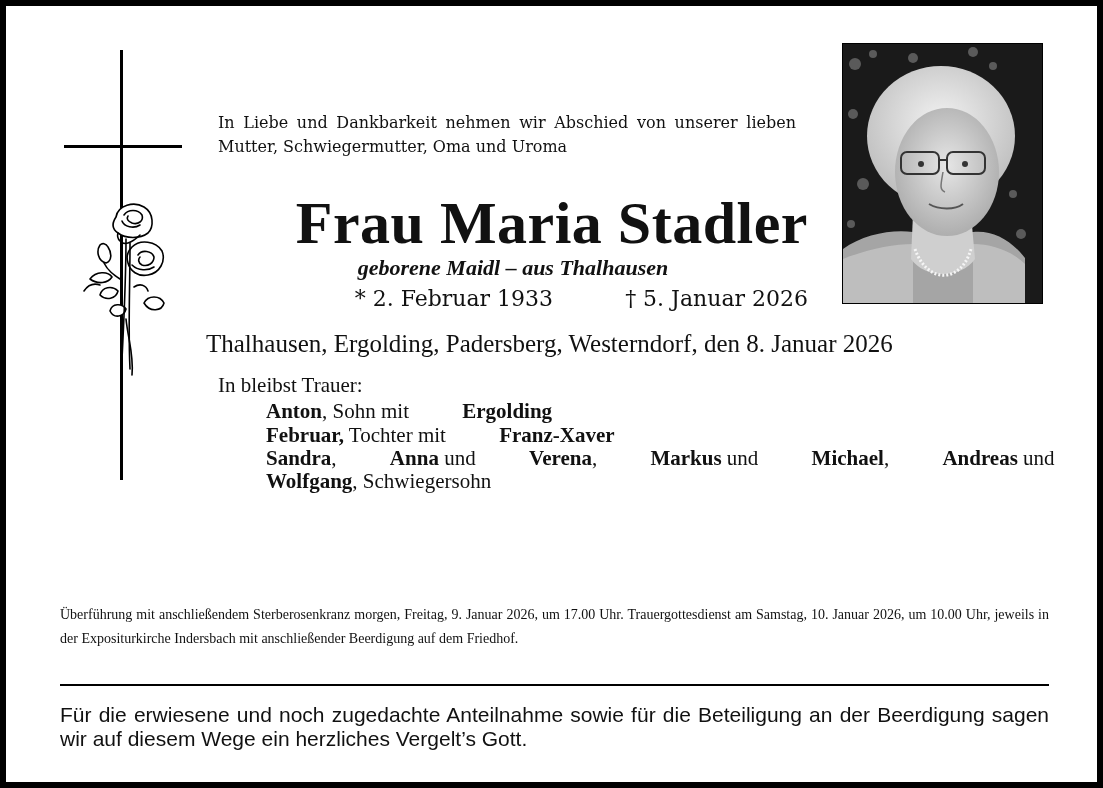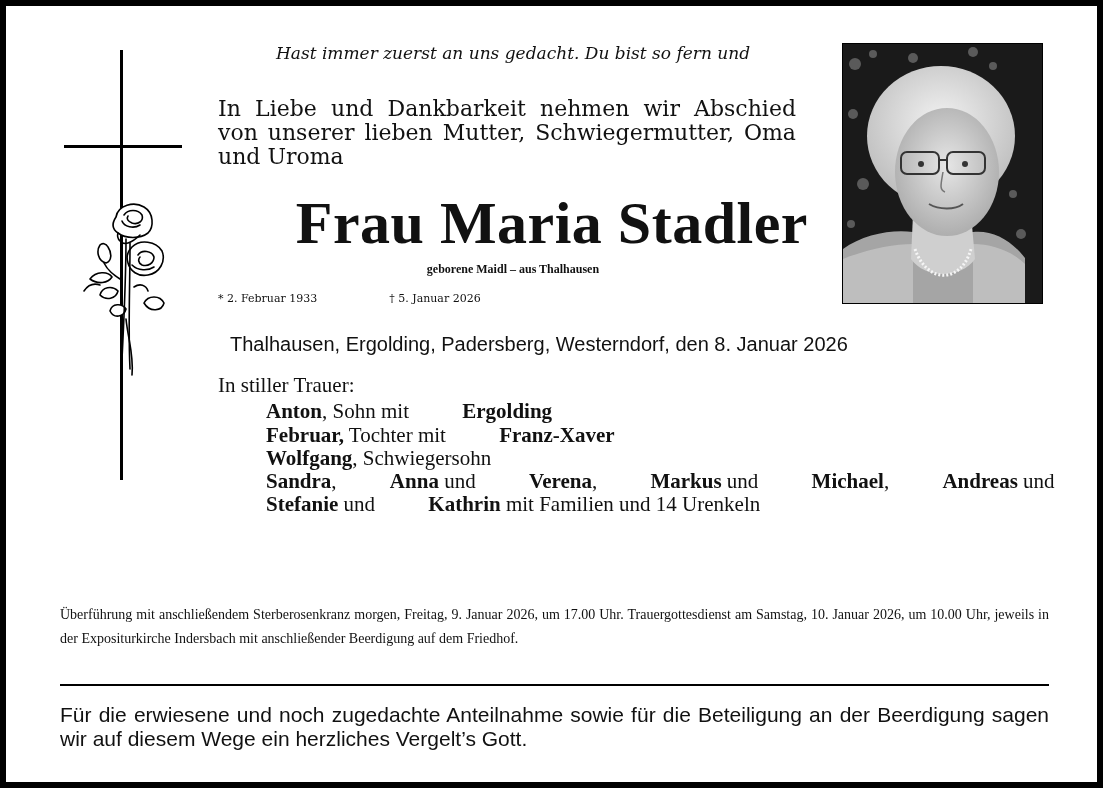--- a/index.html
+++ b/index.html
@@ -18,44 +18,44 @@
     position:absolute; left:836px; top:37px; width:199px; height:259px;
     border:1px solid #000; overflow:hidden;
     background:#1c1c1c;
   }
 
   .motto {
     position:absolute; left:212px; top:36px; width:590px; text-align:center;
     font-style:italic; font-size:17px; line-height:23px;
   }
   .intro {
-    position:absolute; left:212px; top:91px; width:578px;
-    font-size:22px; line-height:24px; text-align:justify; text-align-last:left;
+    position:absolute; left:212px; top:105px; width:578px;
+    font-size:16px; line-height:24px; text-align:justify; text-align-last:left;
   }
   .name {
     position:absolute; left:212px; top:184px; width:590px; text-align:right;
     font-family:"Liberation Serif", "DejaVu Serif", serif;
     font-weight:bold; font-size:60px; line-height:66px; letter-spacing:0.5px;
   }
   .nee {
     position:absolute; left:212px; top:250px; width:590px; text-align:center;
     font-weight:bold; font-size:17px; line-height:24px;
     font-family:"Liberation Serif", "DejaVu Serif", serif;
   }
-  .nee span { font-size:12px; }
+  .nee span { font-size:22px;font-style:italic; }
   .dates {
-    position:absolute; left:212px; top:281px; width:590px; text-align:left;
-    font-size:11px; line-height:24px; white-space:pre;
+    position:absolute; left:212px; top:281px; width:590px; text-align:right;
+    font-size:22px; line-height:24px; white-space:pre;
   }
   .dates .gap { display:inline-block; width:72px; }
 
   .place {
-    position:absolute; left:224px; top:325px; width:800px;
-    font-family:Liberation Sans, sans-serif;
-    font-size:20px; line-height:26px; transform:scaleX(1.0);
+    position:absolute; left:200px; top:325px; width:800px;
+    font-family:Liberation Serif, serif;
+    font-size:25px; line-height:26px; transform:scaleX(1.0);
   }
   .mourners {
     position:absolute; left:212px; top:368px; width:820px;
     font-family:"Liberation Serif", "DejaVu Serif", serif;
     font-size:21px; line-height:23.3px;
   }
   .mourners b { font-weight:bold;margin-left:48px; }
   .mourners div { white-space:nowrap; }
 
   .service {
@@ -148,41 +148,39 @@
       <rect x="104" y="108" width="38" height="22" rx="6" fill="none" stroke="#333" stroke-width="2"></rect>
       <line x1="96" y1="116" x2="104" y2="116" stroke="#333" stroke-width="2"></line>
       <circle cx="78" cy="120" r="3" fill="#333"></circle>
       <circle cx="122" cy="120" r="3" fill="#333"></circle>
       <path d="M100 128 C98 140 96 146 102 148" stroke="#777" stroke-width="1.5" fill="none"></path>
       <path d="M86 160 C96 166 112 166 120 160" stroke="#555" stroke-width="2" fill="none"></path>
     </svg>
   </div>
 
   <div class="motto">
-    <div>Hast immer zuerst an uns gedacht. Du bist so fern und</div>
   </div>
 
   <div class="intro">In Liebe und Dankbarkeit nehmen wir Abschied von unserer lieben Mutter, Schwiegermutter, Oma und Uroma</div>
 
   <div class="name">Frau Maria Stadler</div>
 
   <div class="nee"><span>geborene Maidl – aus Thalhausen</span></div>
 
   <div class="dates"><span>* 2. Februar 1933</span><span class="gap"></span><span>† 5. Januar 2026</span></div>
 
   <div class="place">Thalhausen, Ergolding, Padersberg, Westerndorf, den 8. Januar 2026</div>
 
   <div class="mourners">
-    <div style="margin-bottom:3px;">In stiller Trauer:</div>
+    <div style="margin-bottom:3px;">In bleibst Trauer:</div>
     <div id="mourner-lines">
         <div><b>Anton</b><span>, Sohn mit </span><b>Ergolding</b></div>
         <div><b>Februar,</b><span> Tochter mit </span><b>Franz-Xaver</b></div>
+        <div><b>Sandra</b><span>, </span><b>Anna</b><span> und </span><b>Verena</b><span>, </span><b>Markus</b><span> und </span><b>Michael</b><span>, </span><b>Andreas</b><span> und </span><b>Maria</b><span>,</span></div>
         <div><b>Wolfgang</b><span>, Schwiegersohn</span></div>
-        <div><b>Sandra</b><span>, </span><b>Anna</b><span> und </span><b>Verena</b><span>, </span><b>Markus</b><span> und </span><b>Michael</b><span>, </span><b>Andreas</b><span> und </span><b>Maria</b><span>,</span></div>
-        <div><b>Stefanie</b><span> und </span><b>Kathrin</b><span> mit Familien und 14 Urenkeln</span></div>
       </div>
   </div>
 
   <div class="service">Überführung mit anschließendem Sterberosenkranz morgen, Freitag, 9. Januar 2026, um 17.00 Uhr. Trauergottesdienst am Samstag, 10. Januar 2026, um 10.00 Uhr, jeweils in der Expositurkirche Indersbach mit anschließender Beerdigung auf dem Friedhof.</div>
 
   <div class="divider"></div>
 
   <div class="thanks">Für die erwiesene und noch zugedachte Anteilnahme sowie für die Beteiligung an der Beerdigung sagen wir auf diesem Wege ein herzliches Vergelt’s Gott.</div>
 </div>
 

